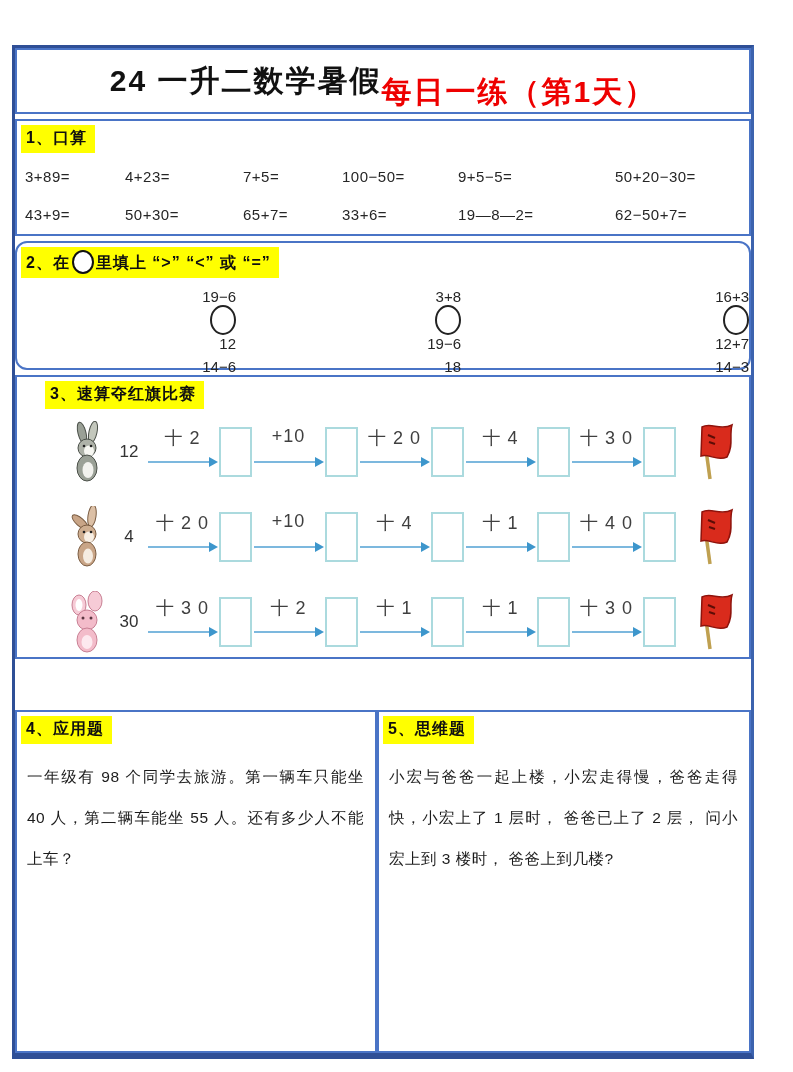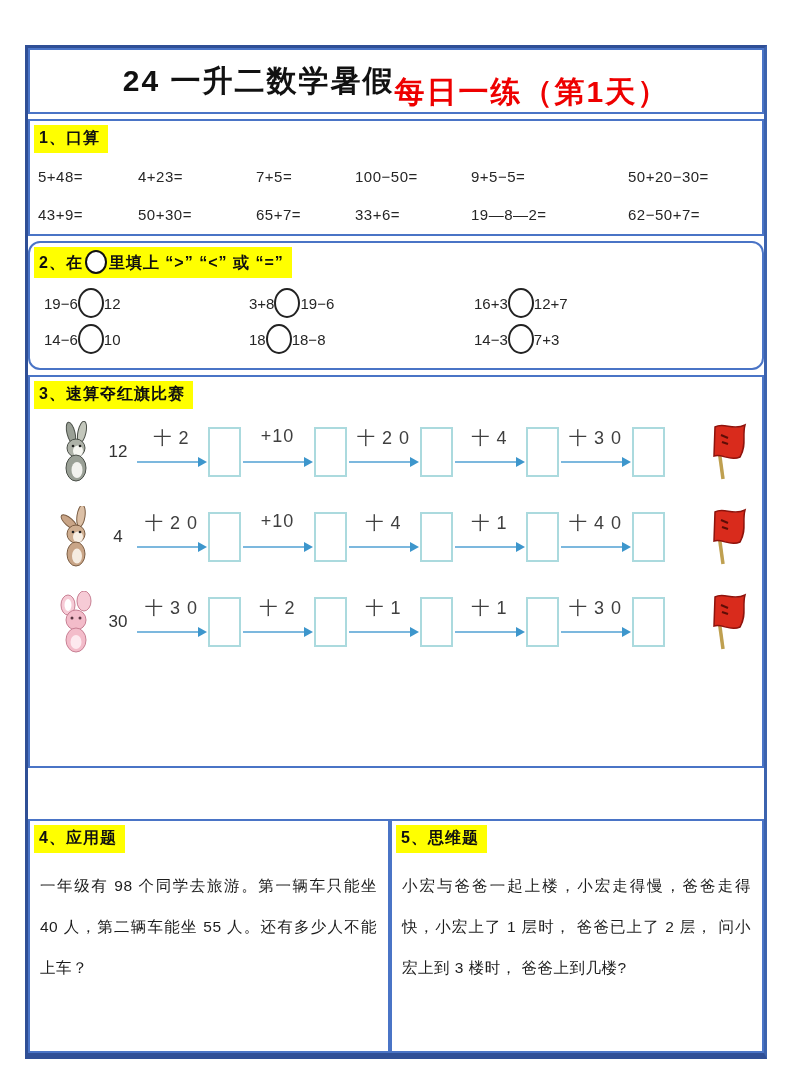--- a/index.html
+++ b/index.html
@@ -1,42 +1,42 @@
 <!DOCTYPE html>
 <html><head>
 <meta charset="utf-8">
 <style>
   * { margin:0; padding:0; box-sizing:border-box; }
   body { width:793px; height:1072px; background:#ffffff; font-family:"Liberation Sans", sans-serif; }
   .page { position:relative; width:793px; height:1072px; background:#ffffff; overflow:hidden; }
   .sheet {
-    position:absolute; left:25px; top:45px; width:742px; height:1014px;
+    position:absolute; left:12px; top:45px; width:742px; height:1014px;
     border:3px solid #2f4f96; border-bottom-width:6px; border-right-color:#3c63ae;
     display:flex; flex-direction:column; gap:5px; background:#ffffff; padding:0;
   }
   .box { border:2px solid #4a74c6; background:#ffffff; position:relative; }
   .title-box { height:66px; display:flex; align-items:center; justify-content:center;
     font-size:30px; font-weight:bold; letter-spacing:2px; }
   .t-red { color:#ee0000;margin-top:23px; }
   .t-black { color:#111111; }
   .heading { display:inline-block; background:#ffff00; font-weight:bold; font-size:16px;
     color:#101010; padding:3px 8px 4px 5px; margin:4px 0 0 4px; letter-spacing:1px; }
   .sec1 { height:117px; }
   .eq-grid { display:grid; grid-template-columns:100px 118px 99px 116px 157px auto;
     margin:15px 4px 0 8px; row-gap:21px; font-size:15px; color:#262626; letter-spacing:0.5px; }
   .eq { white-space:nowrap; }
   .sec2 { height:129px;border-radius:12px; }
   .h-circle { display:inline-block; width:22px; height:24px; border:2px solid #111;
     border-radius:50%; background:#fff; vertical-align:-6px; margin:0 2px; }
   .cmp-grid { display:grid; grid-template-columns:205px 225px auto; margin:10px 0 0 14px;
     row-gap:6px; font-size:15px; color:#262626; }
-  .cmp { display:flex; align-items:center; white-space:nowrap; }
+  .cmp { display:flex; align-items:flex-end; white-space:nowrap;flex-direction:column; }
   .cmp-circle { display:inline-block; width:26px; height:30px; border:2px solid #222;
     border-radius:50%; background:#fff; }
-  .sec3 { height:393px; }
+  .sec3 { height:284px;padding-left:24px; }
   .race-row { display:flex; align-items:center; padding:0 10px 0 24px; height:85px; }
   .race-row:first-of-type { margin-top:8px; }
   .rabbit { width:46px; height:64px; flex:none; display:flex; align-items:center; justify-content:center; }
   .start { font-size:17px; color:#333; width:36px; text-align:center; flex:none; }
   .step { display:flex; align-items:center; flex:none; }
   .arrow-wrap { position:relative; width:71px; height:58px; flex:none; }
   .op { position:absolute; top:3px; left:0; right:0; text-align:center; font-size:18px;
     color:#3f3f3f; letter-spacing:1px; white-space:nowrap; }
   .aline { position:absolute; left:1px; right:8px; top:38px; border-top:2px solid #7cb8de; }
   .aline::after { content:''; position:absolute; right:-8px; top:-6px; width:0; height:0;
@@ -56,21 +56,21 @@
   <div class="sheet">
 
     <div class="box title-box">
       <span class="t-black">24 一升二数学暑假</span>
         <span class="t-red">每日一练（第1天）</span>
     </div>
 
     <div class="box sec1">
       <div class="heading">1、口算</div>
       <div class="eq-grid">
-        <span class="eq">5+48=</span>
+        <span class="eq">3+89=</span>
         <span class="eq">4+23=</span>
         <span class="eq">7+5=</span>
         <span class="eq">100−50=</span>
         <span class="eq">9+5−5=</span>
         <span class="eq">50+20−30=</span>
         <span class="eq">43+9=</span>
         <span class="eq">50+30=</span>
         <span class="eq">65+7=</span>
         <span class="eq">33+6=</span>
         <span class="eq">19—8—2=</span>

